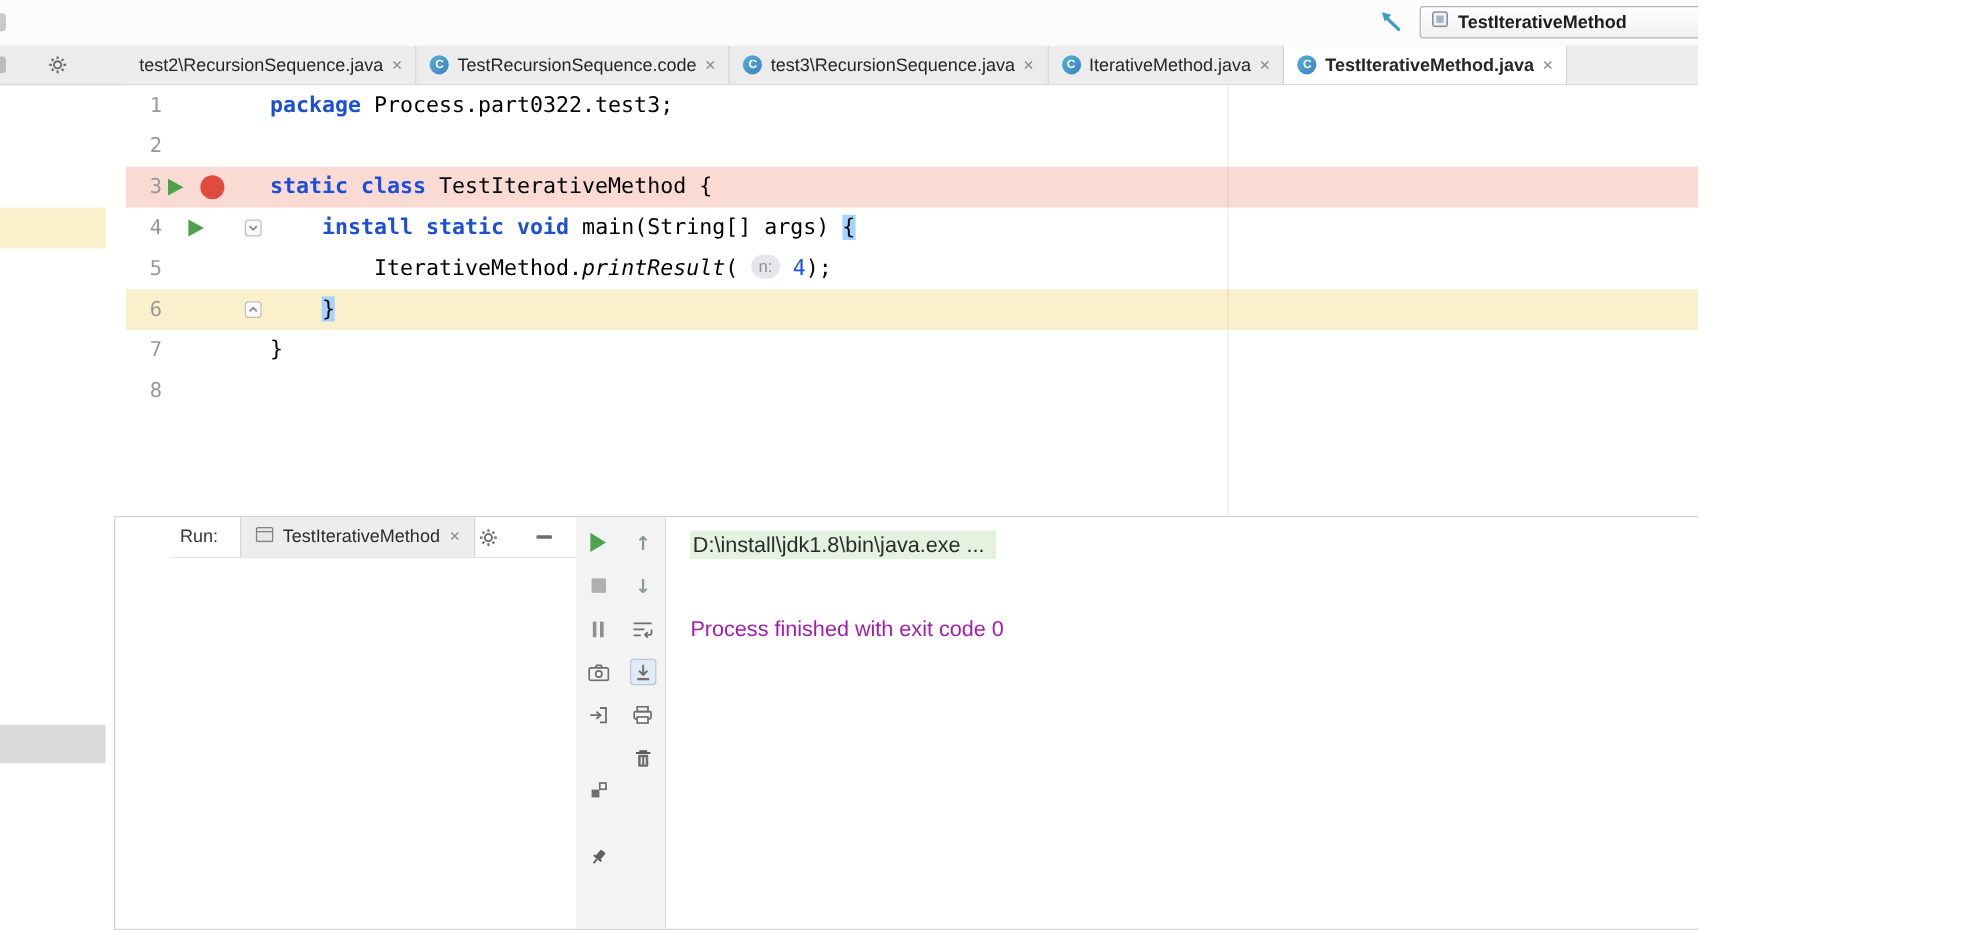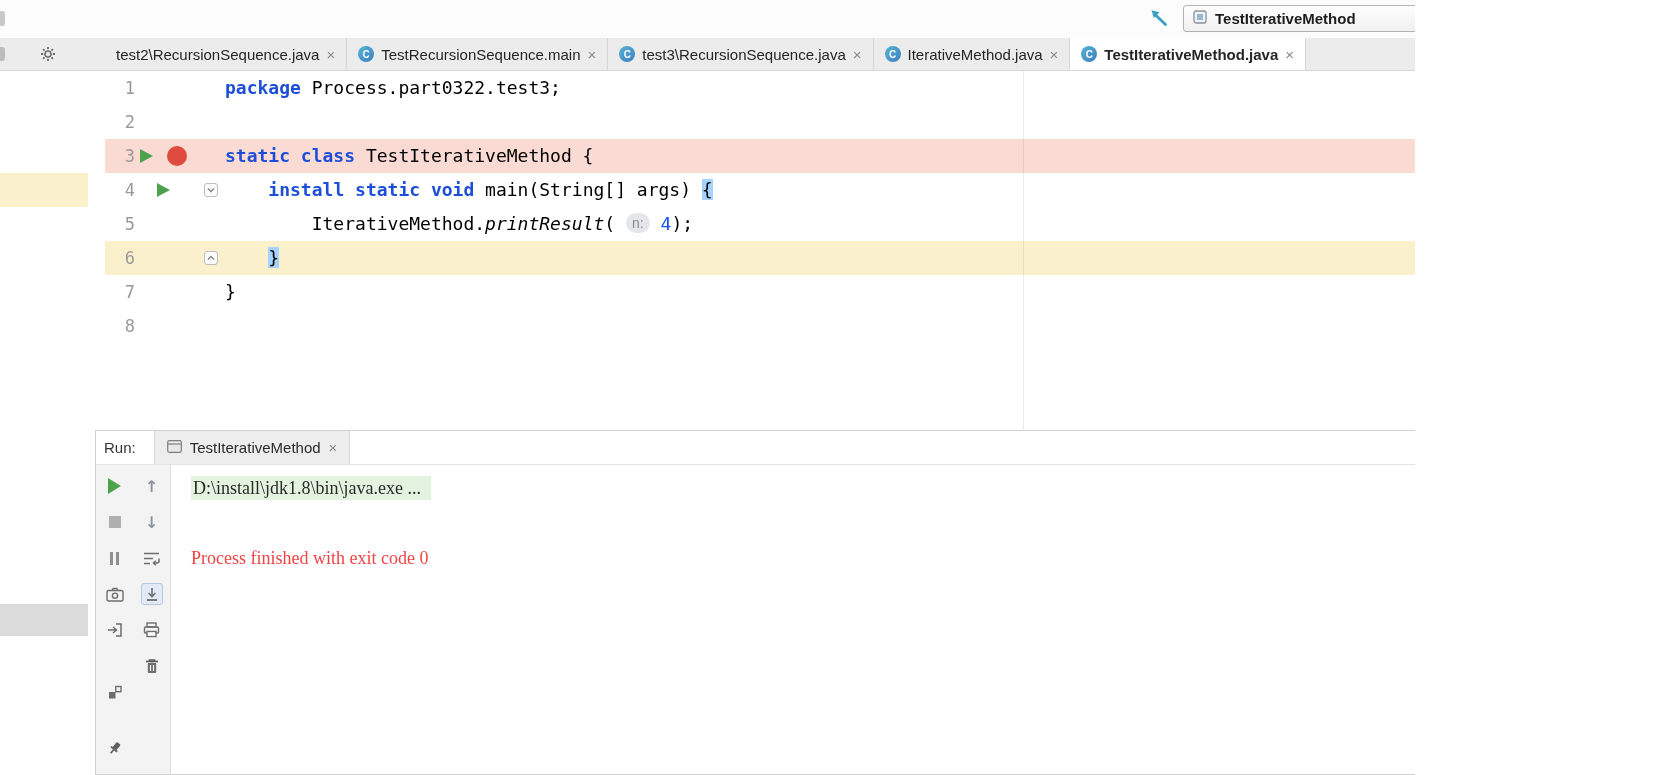--- a/index.html
+++ b/index.html
@@ -60,45 +60,45 @@
   .hint{display:inline-block;background:#E4E6EB;color:#8C8C8C;font-size:14px;line-height:20px;padding:0 6px;
         border-radius:10px;vertical-align:2px;font-family:"Liberation Sans",sans-serif;}
   .run-tri{position:absolute;left:5px;top:10px;width:0;height:0;border-left:13px solid #4EA24E;
            border-top:7px solid transparent;border-bottom:7px solid transparent;cursor:pointer;}
   .l4 .run-tri{left:22px;}
   .bp-dot{position:absolute;left:32px;top:7px;width:20px;height:20px;border-radius:50%;background:#E04B40;cursor:pointer;}
   #mguide{position:absolute;left:918px;top:0;width:1px;height:100%;background:rgba(0,0,0,0.08);}
 
   
   #runpanel{position:absolute;left:95px;top:430px;width:1450px;height:345px;background:#fff;
-            border:1px solid #D2D2D2;box-sizing:border-box;display:flex;flex-direction:column;}
+            border:1px solid #D2D2D2;box-sizing:border-box;display:flex;flex-direction:row;padding-left:46px;}
   .run-header{height:33px;flex:none;display:flex;align-items:center;border-bottom:1px solid #E4E4E4;padding-left:8px;}
   .run-label{font-size:15px;color:#333;margin-right:18px;}
   .run-tab{height:100%;display:flex;align-items:center;gap:8px;padding:0 12px;background:#EDEDED;
            border-left:1px solid #D8D8D8;border-right:1px solid #D8D8D8;box-sizing:border-box;cursor:pointer;}
   .run-tab .tlbl{font-size:15px;color:#2B2B2B;}
   .run-header .right{margin-left:auto;display:flex;align-items:center;gap:24px;padding-right:16px;}
   .run-body{flex:1;display:flex;min-height:0;}
   .icol{width:37px;background:#F3F3F3;display:flex;flex-direction:column;align-items:center;
         padding-top:10px;gap:14px;flex:none;}
   .icol2{width:38px;border-right:1px solid #DEDEDE;box-sizing:border-box;}
   .ibtn{width:22px;height:22px;display:flex;align-items:center;justify-content:center;cursor:pointer;flex:none;box-sizing:border-box;}
   .play-sm{width:0;height:0;border-left:13px solid #4EA24E;border-top:8px solid transparent;border-bottom:8px solid transparent;}
   .stop-sq{width:12px;height:12px;background:#AFAFAF;}
   .pause{display:flex;gap:3px;}
   .pause i{width:3px;height:13px;background:#8F8F8F;display:block;}
   .arrow-glyph{font-size:16px;color:#8D959C;font-weight:bold;font-family:"DejaVu Sans",sans-serif;}
   .toggled{border:1px solid #B5C8DE;background:#E2EBF5;border-radius:3px;}
   .mt26{margin-top:26px;}
   .mt20{margin-top:20px;}
-  .console{flex:1;padding:6px 0 0 20px;font-family:Liberation Serif, serif;font-size:18px;
+  .console{flex:1;padding:6px 0 0 20px;font-family:Liberation Sans, sans-serif;font-size:18px;
            line-height:35px;color:#2B2B2B;overflow:hidden;}
   .console .line{height:35px;white-space:pre;}
   .console .cmd{background:#E3F3DF;padding:2px 10px 2px 2px;cursor:pointer;}
-  .console .sys{color:#ef4444;}
+  .console .sys{color:#a21caf;}
 </style>
 </head>
 <body>
 
 <div id="app">
 
   <div id="topbar">
     <span class="frag"></span>
 
     <div id="back-arrow">
@@ -162,21 +162,21 @@
     </div>
     <div id="tb-min"><span class="minus"></span></div>
 
     <div id="tabs">
       <div class="tab">
         <span class="tlbl">test2\RecursionSequence.java</span>
         <span class="x">×</span>
       </div>
       <div class="tab">
         <span class="class-icon">C</span>
-        <span class="tlbl">TestRecursionSequence.main</span>
+        <span class="tlbl">TestRecursionSequence.code</span>
         <span class="x">×</span>
       </div>
       <div class="tab">
         <span class="class-icon">C</span>
         <span class="tlbl">test3\RecursionSequence.java</span>
         <span class="x">×</span>
       </div>
       <div class="tab">
         <span class="class-icon">C</span>
         <span class="tlbl">IterativeMethod.java</span>

